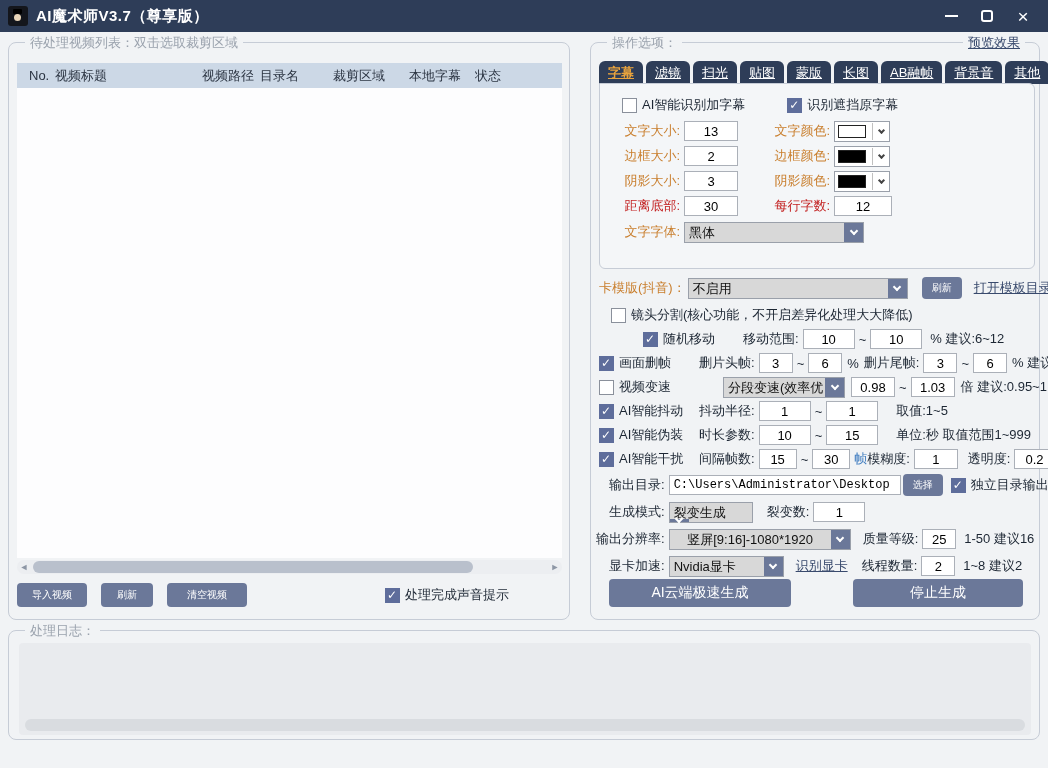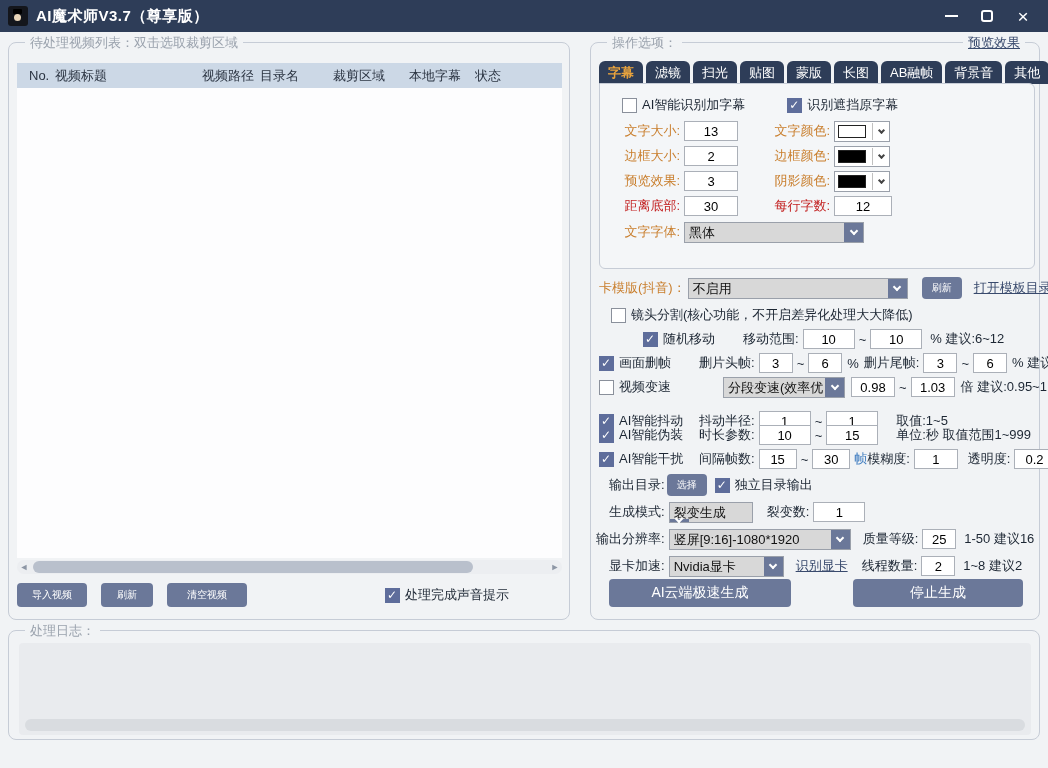--- a/index.html
+++ b/index.html
@@ -55,21 +55,21 @@
 
   .link { color:#394a6d; text-decoration:underline; cursor:pointer; white-space:nowrap; }
   .olabel { color:#c97f2e; white-space:nowrap; }
   .rlabel { color:#c32222; white-space:nowrap; }
   .dlabel { color:#1c2633; white-space:nowrap; }
   .tilde { margin:0 4px; }
   .sfx { margin-left:8px; white-space:nowrap; }
 
   
   .tabbar { position:absolute; left:8px; top:18px; width:436px; height:23px; display:flex; gap:3px; }
-  .tab { background:#2e3d58; color:#fff; border-radius:6px 6px 0 0; padding:0 9px; display:flex; align-items:center; font-size:13px; white-space:nowrap; cursor:pointer; }
+  .tab { background:#2e3d58; color:#fff; border-radius:6px 6px 0 0; padding:0 9px; display:flex; align-items:center; font-size:13px; white-space:nowrap; cursor:pointer;text-decoration:underline; }
   .tab.active { color:#e8a33d; font-weight:bold; }
   .tabbox { position:absolute; left:8px; top:40px; width:436px; height:186px; border:1px solid #c6ccd6; border-radius:0 6px 6px 6px; background:#f4f6f8; }
 
   .rrow { position:absolute; display:flex; align-items:center; height:22px; white-space:nowrap; }
   .cblabel { min-width:80px; }
 
   .logbox { position:absolute; left:10px; top:12px; width:1012px; height:92px; background:#e9ebee; border-radius:4px; }
   .logscroll { position:absolute; left:6px; bottom:4px; width:1000px; height:12px; background:#d9dce0; border-radius:6px; }
 
   .statement { position:absolute; left:0; top:745px; width:1048px; height:23px; background:#dcdfe3; display:flex; align-items:center; padding-left:8px; color:#141d2c; font-size:13px; }
@@ -172,21 +172,21 @@
         <span class="olabel" style="width:68px; text-align:right; margin-left:24px;">边框颜色:</span>
         <div class="colorcombo" style="margin-left:4px;">
           <span class="swatch" style="background-color: rgb(0, 0, 0);"></span>
           <span class="cc-arr">
               <span class="chev-dark"></span>
             </span>
         </div>
       </div>
 
       <div class="rrow" style="left:12px; top:86px;">
-        <span class="olabel" style="width:68px; text-align:right;">预览效果:</span>
+        <span class="olabel" style="width:68px; text-align:right;">阴影大小:</span>
         <input class="num" style="width: 54px; margin-left: 4px;" value="3">
         <span class="olabel" style="width:68px; text-align:right; margin-left:24px;">阴影颜色:</span>
         <div class="colorcombo" style="margin-left:4px;">
           <span class="swatch" style="background-color: rgb(0, 0, 0);"></span>
           <span class="cc-arr">
               <span class="chev-dark"></span>
             </span>
         </div>
       </div>
 
@@ -266,21 +266,21 @@
         <span class="arr">
             <span class="chev"></span>
           </span>
       </div>
       <input class="num" style="width: 44px; margin-left: 6px;" value="0.98">
       <span class="tilde">~</span>
       <input class="num" style="width: 44px;" value="1.03">
       <span class="sfx" style="margin-left:6px;">倍 建议:0.95~1.15</span>
     </div>
 
-    <div class="rrow" style="left:8px; top:367px;">
+    <div class="rrow" style="left:8px; top:357px;">
       <div class="cbrow">
         <span class="cb checked"></span>
         <span class="cblabel">AI智能抖动</span>
       </div>
       <span class="dlabel">抖动半径:</span>
       <input class="num" style="width: 52px; margin-left: 4px;" value="1">
       <span class="tilde">~</span>
       <input class="num" style="width: 52px;" value="1">
       <span class="sfx" style="margin-left:18px;">取值:1~5</span>
     </div>
@@ -308,20 +308,21 @@
       <input class="num" style="width: 38px;" value="30">
       <span style="margin-left:4px; color:#3d7bbf;">帧</span>
       <span class="dlabel" style="">模糊度:</span>
       <input class="num" style="width: 44px; margin-left: 4px;" value="1">
       <span class="dlabel" style="margin-left:10px;">透明度:</span>
       <input class="num" style="width: 40px; margin-left: 4px;" value="0.2">
     </div>
 
     <div class="rrow" style="left:18px; top:431px;">
       <span class="dlabel">输出目录:</span>
+      <input class="num mono" style="width: 232px; margin-left: 4px;" value="C:\Users\Administrator\Desktop">
       <button class="btn" style="width:40px; height:22px; margin-left:2px;">选择</button>
       <div class="cbrow" style="margin-left:8px;">
         <span class="cb checked"></span>
         <span>独立目录输出</span>
       </div>
     </div>
 
     <div class="rrow" style="left:18px; top:458px;">
       <span class="dlabel">生成模式:</span>
       <div class="dd" style="width:84px; margin-left:4px;flex-direction:column;">
@@ -329,21 +330,21 @@
         <span class="arr">
             <span class="chev"></span>
           </span>
       </div>
       <span class="dlabel" style="margin-left:14px;">裂变数:</span>
       <input class="num" style="width: 52px; margin-left: 4px;" value="1">
     </div>
 
     <div class="rrow" style="left:5px; top:485px;">
       <span class="dlabel">输出分辨率:</span>
-      <div class="dd" style="width:182px; margin-left:4px;">
+      <div class="dd" style="width:182px; margin-left:4px;text-align:center;">
         <span class="txt">竖屏[9:16]-1080*1920</span>
         <span class="arr">
             <span class="chev"></span>
           </span>
       </div>
       <span class="dlabel" style="margin-left:12px;">质量等级:</span>
       <input class="num" style="width: 34px; margin-left: 4px;" value="25">
       <span class="sfx">1-50 建议16</span>
     </div>
 

